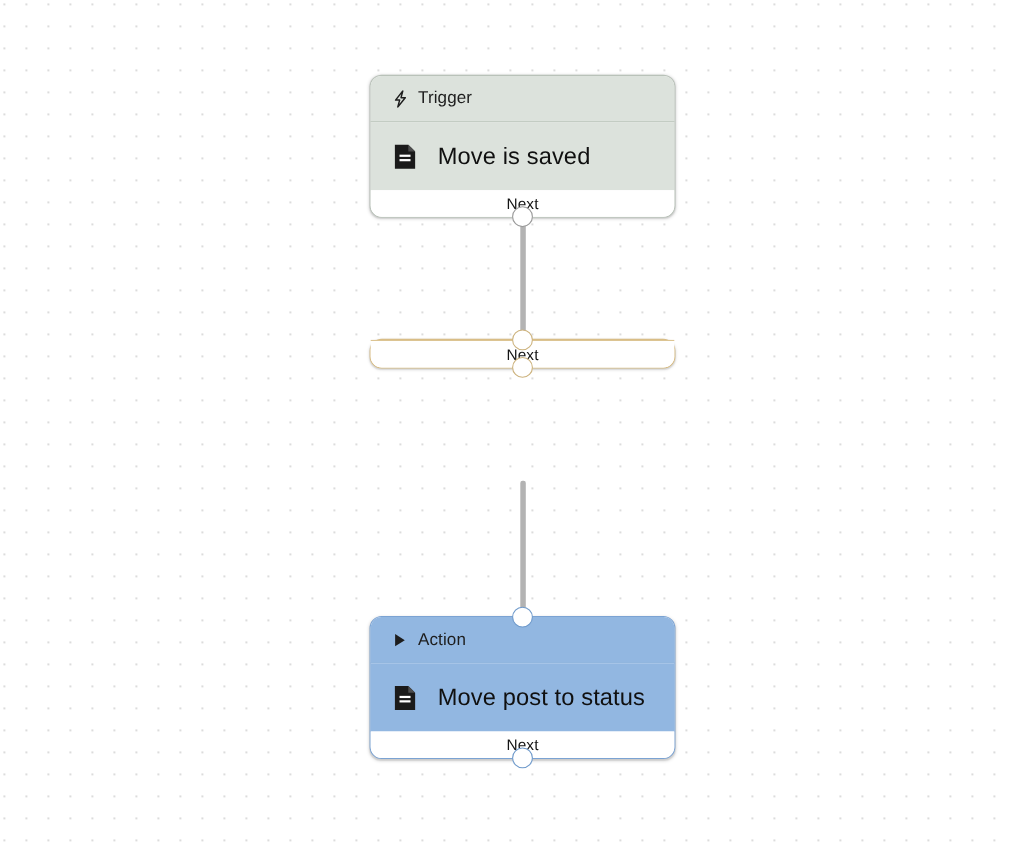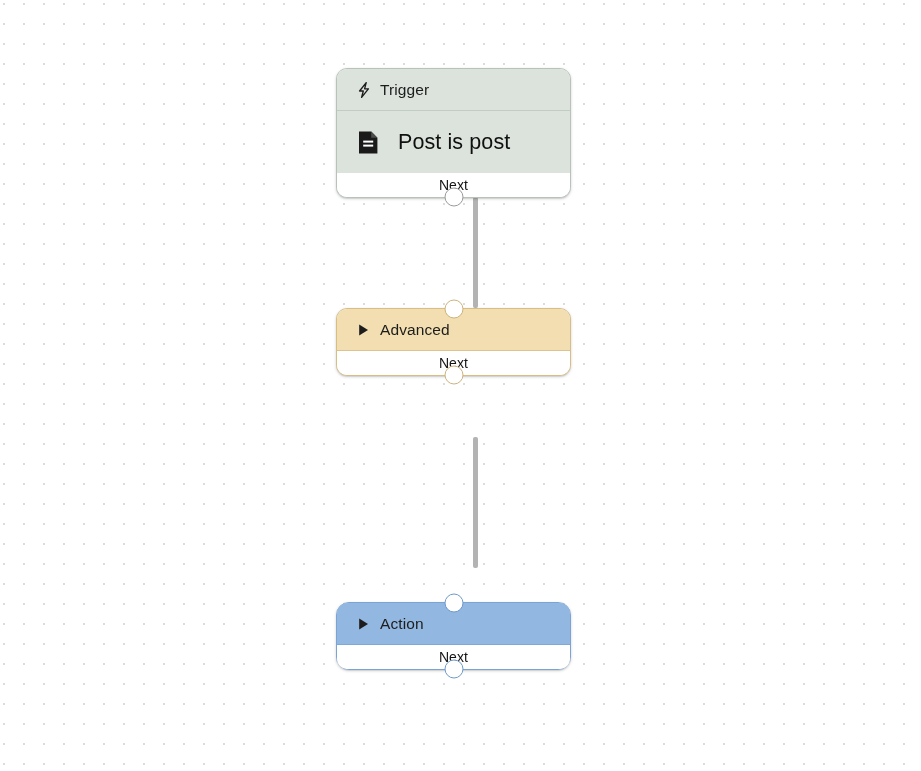--- a/index.html
+++ b/index.html
@@ -44,21 +44,21 @@
     width: 5px;
     background-color: #b3b3b3;
     border-radius: 2px;
     left: 473px;
   }
 
   
   .node {
     position: absolute;
     left: 336px;
-    width: 235px;
+    width: 278px;
     border-radius: 11px;
     background-color: #ffffff;
     box-shadow: 0 1px 3px rgba(0,0,0,0.17), 0 1px 1px rgba(0,0,0,0.07);
     border: 1px solid #b9c2b9;
   }
 
   .node-header {
     height: 41px;
     display: flex;
     align-items: center;
@@ -184,69 +184,72 @@
 
     <div class="node-body">
       <span class="body-icon">
         <svg width="23" height="25" viewBox="0 0 23 25">
           <path d="M2 1.6 H14.2 L20.4 7.8 V23.4 H2 Z" fill="#1a1a1a"></path>
           <path d="M14.2 1.6 V7.8 H20.4 Z" fill="#4d4d4d"></path>
           <rect x="6.2" y="10.6" width="10" height="2.0" fill="#ffffff"></rect>
           <rect x="6.2" y="14.6" width="10" height="2.0" fill="#ffffff"></rect>
         </svg>
       </span>
-      <span class="node-title">Post is post</span>
+      <span class="node-title">Move is saved</span>
     </div>
 
     <div class="node-footer">
       <span class="node-footer-label">Next</span>
     </div>
 
     <div class="handle bottom"></div>
   </div>
 
   <div class="node theme-advanced" style="top:308px;">
+
+    <div class="handle top"></div>
+
+
+    <div class="node-divider"></div>
+
+
+    <div class="node-footer">
+      <span class="node-footer-label">Next</span>
+    </div>
+
+    <div class="handle bottom"></div>
+  </div>
+
+  <div class="node theme-action" style="top:560px;">
 
     <div class="handle top"></div>
 
     <div class="node-header">
       <span class="hdr-icon">
         <svg width="13" height="14" viewBox="0 0 13 14">
           <path d="M2.2 1.4 L11.0 7.0 L2.2 12.6 Z" fill="#1d1d1d"></path>
         </svg>
       </span>
-      <span>Advanced</span>
+      <span>Action</span>
     </div>
 
     <div class="node-divider"></div>
 
+    <div class="node-body">
+      <span class="body-icon">
+        <svg width="23" height="25" viewBox="0 0 23 25">
+          <path d="M2 1.6 H14.2 L20.4 7.8 V23.4 H2 Z" fill="#1a1a1a"></path>
+          <path d="M14.2 1.6 V7.8 H20.4 Z" fill="#4d4d4d"></path>
+          <rect x="6.2" y="10.6" width="10" height="2.0" fill="#ffffff"></rect>
+          <rect x="6.2" y="14.6" width="10" height="2.0" fill="#ffffff"></rect>
+        </svg>
+      </span>
+      <span class="node-title">Move post to status</span>
+    </div>
 
     <div class="node-footer">
       <span class="node-footer-label">Next</span>
     </div>
 
     <div class="handle bottom"></div>
   </div>
 
-  <div class="node theme-action" style="top:602px;border-radius:13px;">
-
-    <div class="handle top"></div>
-
-    <div class="node-header">
-      <span class="hdr-icon">
-        <svg width="13" height="14" viewBox="0 0 13 14">
-          <path d="M2.2 1.4 L11.0 7.0 L2.2 12.6 Z" fill="#1d1d1d"></path>
-        </svg>
-      </span>
-      <span>Action</span>
-    </div>
-
-    <div class="node-divider"></div>
-
-
-    <div class="node-footer">
-      <span class="node-footer-label">Next</span>
-    </div>
-
-    <div class="handle bottom"></div>
-  </div>
-
 </div>
 
 </body></html>

